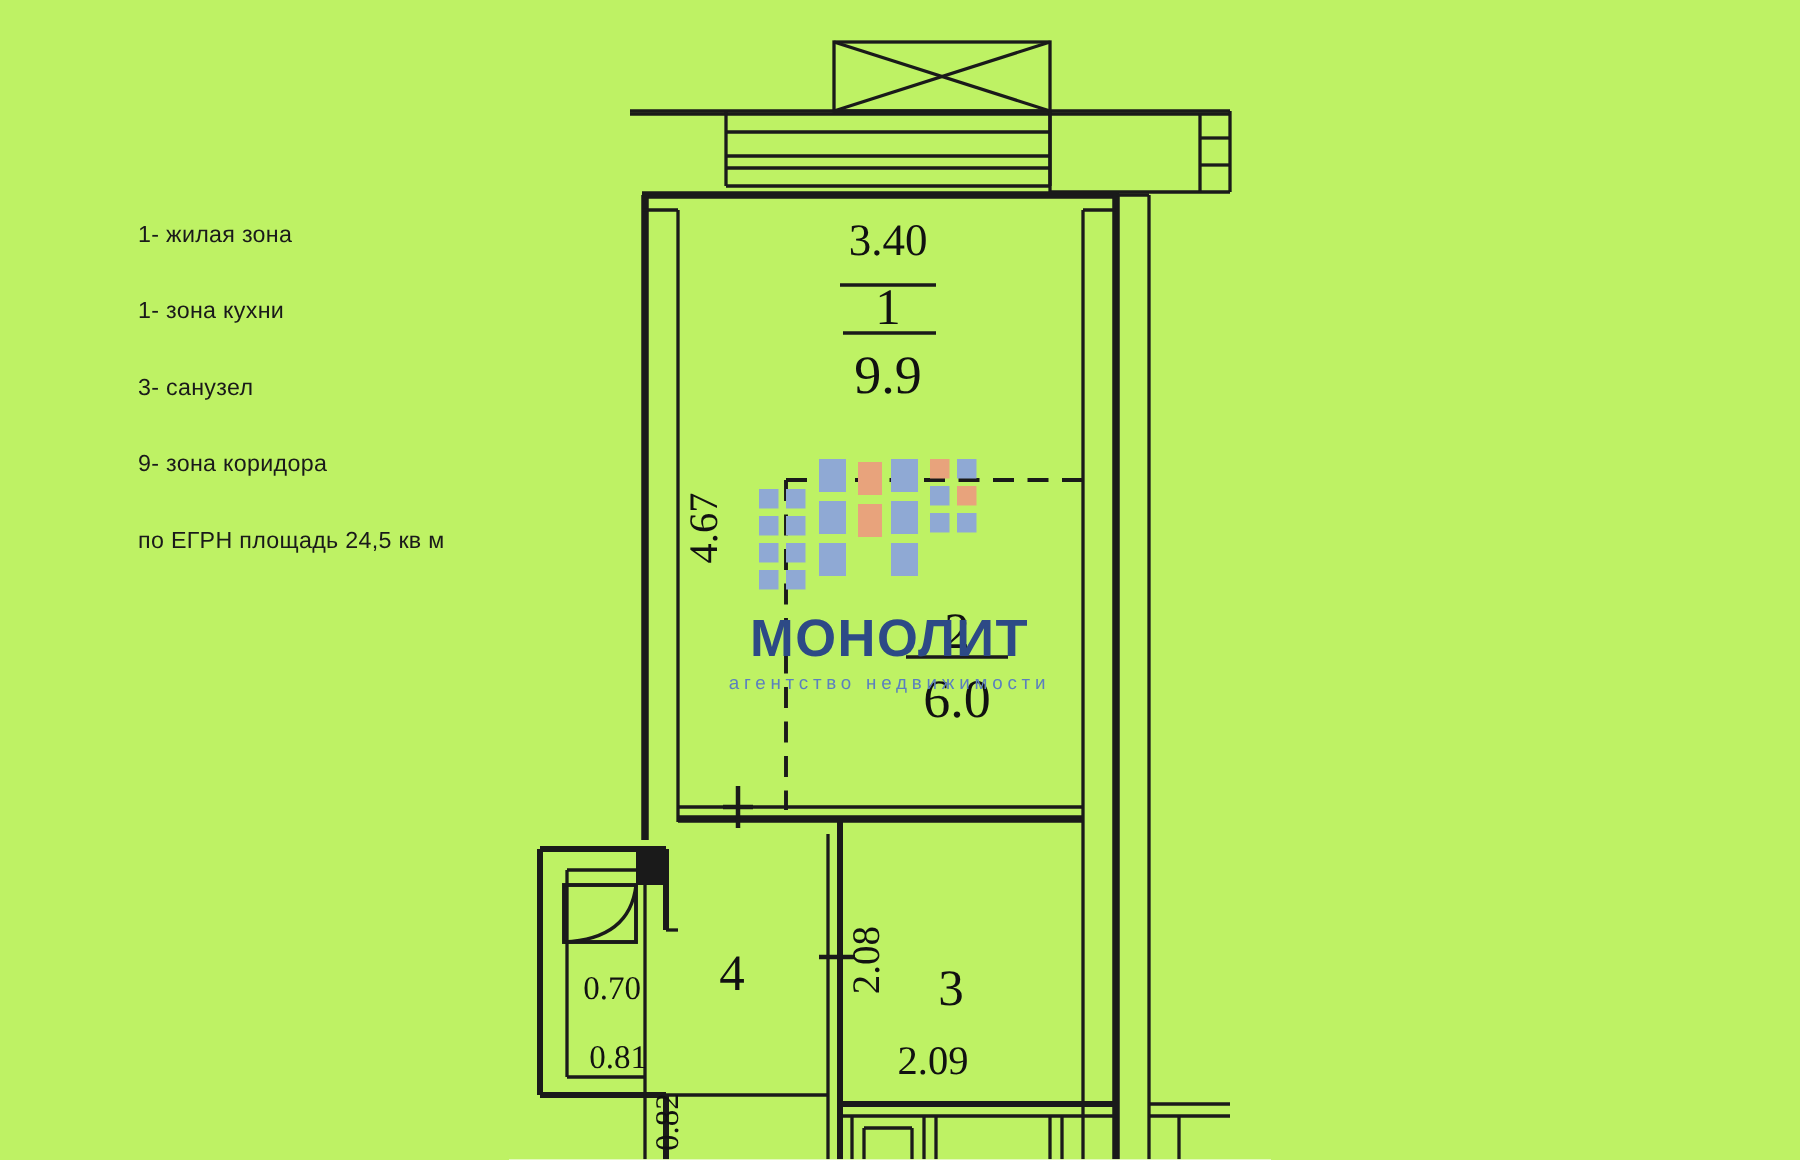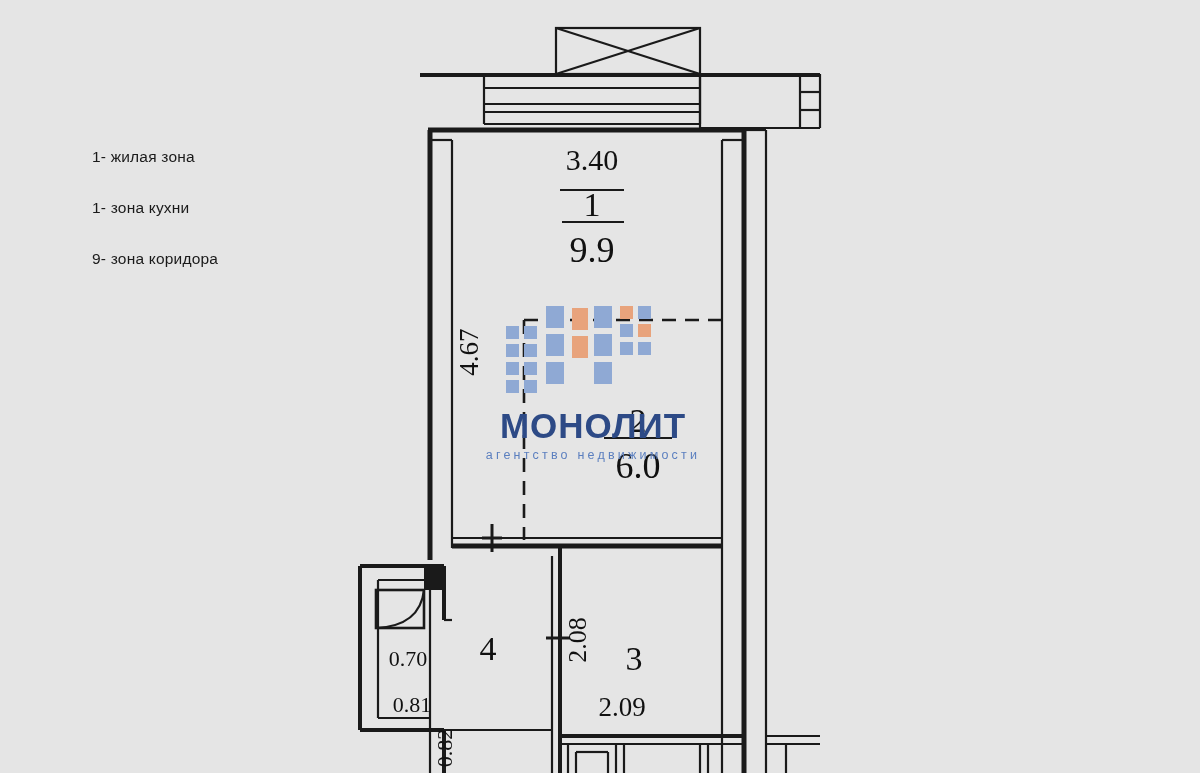--- a/index.html
+++ b/index.html
@@ -7,21 +7,21 @@
     padding: 0;
     background: #ffffff;
   }
   body {
     font-family: "Liberation Sans", sans-serif;
   }
   #page {
     position: relative;
     width: 1200px;
     height: 773px;
-    background: #e5e5e5;
+    background: #bef264;
     overflow: hidden;
   }
   
   .legend {
     position: absolute;
     left: 92px;
     top: 148px;
     width: 300px;
   }
   .legend-item {
@@ -77,21 +77,23 @@
   }
 </style>
 </head>
 <body>
 
 <div id="page">
 
   <div class="legend">
     <div class="legend-item">1- жилая зона</div>
     <div class="legend-item">1- зона кухни</div>
+    <div class="legend-item">3- санузел</div>
     <div class="legend-item">9- зона коридора</div>
+    <div class="legend-note">по ЕГРН площадь 24,5 кв м</div>
   </div>
 
   <svg id="plan" width="1200" height="773" viewBox="0 0 1200 773">
 
     <g stroke="#1a1a1a" fill="none" stroke-width="2.2">
 
       <rect x="556" y="28" width="144" height="46"></rect>
       <line x1="556" y1="28" x2="700" y2="74"></line>
       <line x1="700" y1="28" x2="556" y2="74"></line>
 

